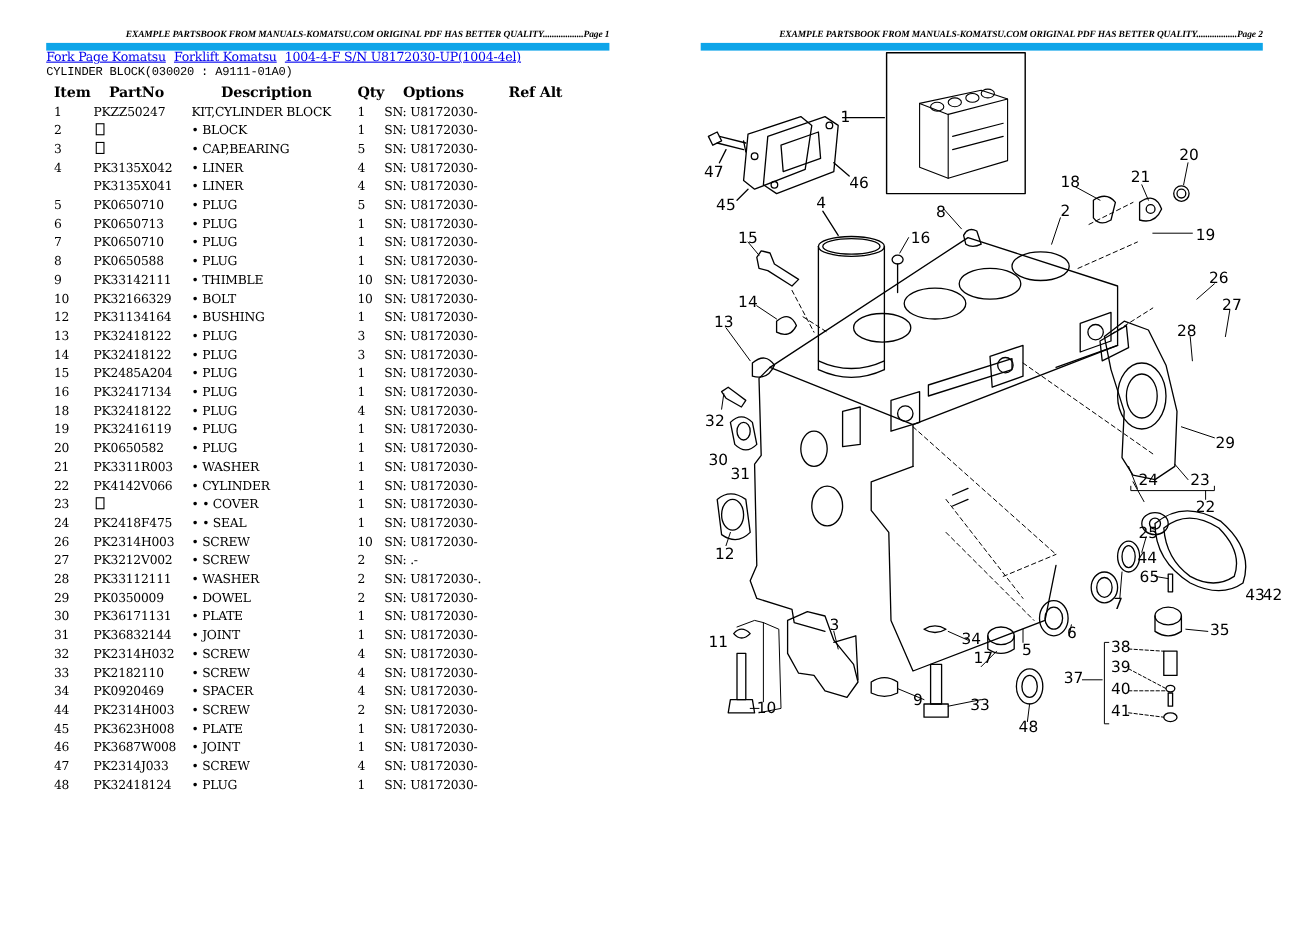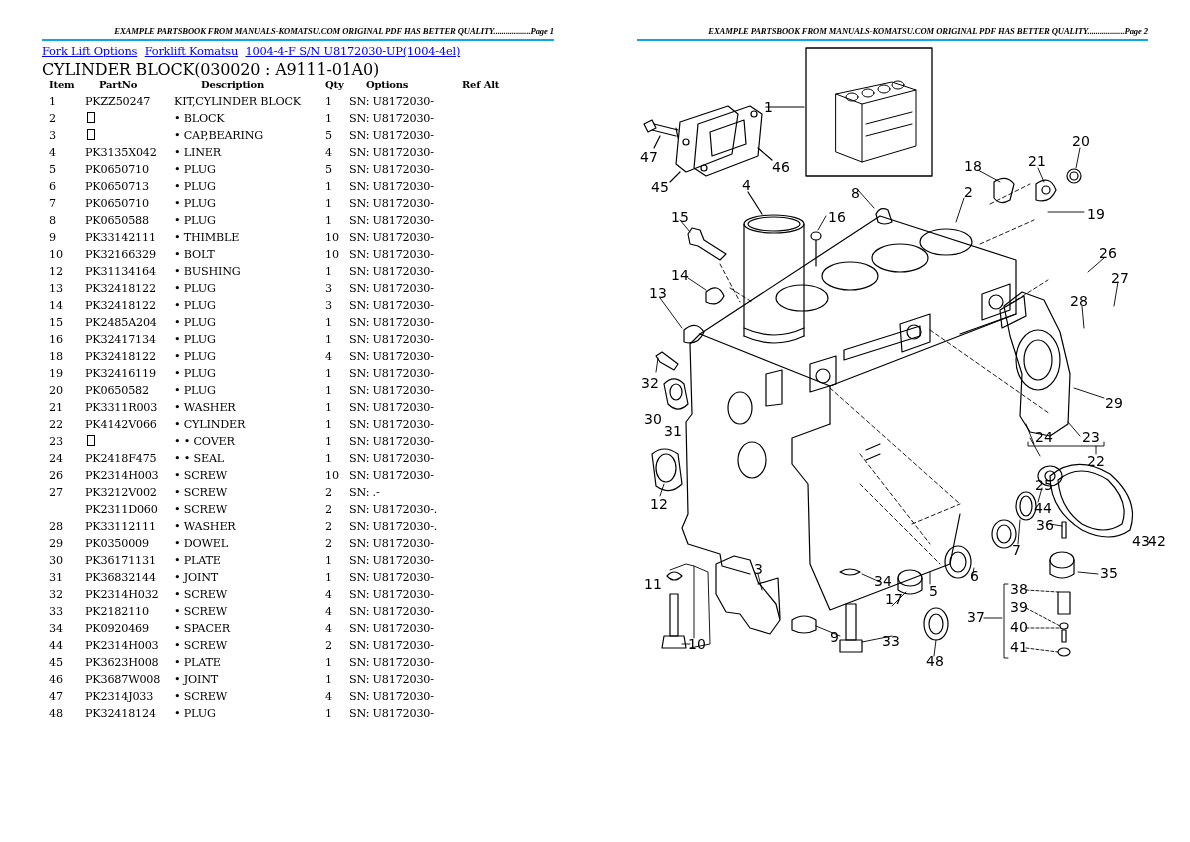--- a/index.html
+++ b/index.html
@@ -1,24 +1,24 @@
 <!DOCTYPE html>
 <html><head>
 <meta charset="utf-8">
 <style>
   html,body{margin:0;padding:0;background:#ffffff;}
   body{width:1190px;height:842px;position:relative;overflow:hidden;font-family:"DejaVu Serif","Liberation Serif",serif;color:#000;}
-  .page-header{position:absolute;top:25px;height:14px;border-bottom:2px solid #0ea5e9;font-family:"Liberation Serif","DejaVu Serif",serif;font-style:italic;font-weight:bold;font-size:8.6px;text-align:right;letter-spacing:-0.1px;line-height:12px;}
+  .page-header{position:absolute;top:25px;height:14px;border-bottom:7px solid #0ea5e9;font-family:"Liberation Serif","DejaVu Serif",serif;font-style:italic;font-weight:bold;font-size:8.6px;text-align:right;letter-spacing:-0.1px;line-height:12px;}
   .ph1{left:42px;width:512px;}
   .ph2{left:637px;width:511px;}
   .breadcrumb{position:absolute;left:42px;top:44px;font-size:11.4px;letter-spacing:-0.2px;white-space:nowrap;}
   .breadcrumb a{color:#0000ee;text-decoration:underline;margin-right:4px;}
-  .subtitle{position:absolute;left:42px;top:60px;font-size:16px;letter-spacing:-0.2px;white-space:nowrap;}
+  .subtitle{position:absolute;left:42px;top:60px;font-size:11px;letter-spacing:-0.2px;white-space:nowrap;font-family:Liberation Mono, monospace;}
   table.parts{position:absolute;left:42px;top:76px;border-collapse:collapse;font-size:11.2px;letter-spacing:-0.2px;}
-  table.parts th{font-weight:bold;font-size:10px;padding:0;height:17px;text-align:left;white-space:nowrap;}
+  table.parts th{font-weight:bold;font-size:13px;padding:0;height:17px;text-align:left;white-space:nowrap;}
   table.parts td{padding:0;height:17px;white-space:nowrap;vertical-align:middle;}
   .c-item{width:36px;padding-left:7px !important;}
   .c-part{width:75px;}
   .c-desc{width:124px;}
   .c-qty{width:24px;}
   .c-opt{width:96px;}
   th.c-item{padding-left:7px !important;}
   th.c-part{padding-left:14px !important;}
   th.c-desc{padding-left:27px !important;}
   th.c-qty{padding-left:0 !important;}
@@ -28,21 +28,21 @@
   .diagram{position:absolute;left:630px;top:44px;width:540px;height:640px;}
   .callout{position:absolute;font-family:"DejaVu Sans","Liberation Sans",sans-serif;font-size:14px;line-height:14px;color:#000;}
 </style>
 </head>
 <body>
 
 <div class="page-header ph1">EXAMPLE PARTSBOOK FROM MANUALS-KOMATSU.COM ORIGINAL PDF HAS BETTER QUALITY..................Page 1</div>
 <div class="page-header ph2">EXAMPLE PARTSBOOK FROM MANUALS-KOMATSU.COM ORIGINAL PDF HAS BETTER QUALITY..................Page 2</div>
 
 <div class="breadcrumb">
-  <a href="#">Fork Lift Options</a>
+  <a href="#">Fork Page Komatsu</a>
   <a href="#">Forklift Komatsu</a>
   <a href="#">1004-4-F S/N U8172030-UP(1004-4el)</a>
 </div>
 <div class="subtitle">CYLINDER BLOCK(030020 : A9111-01A0)</div>
 
 <table class="parts">
   <thead>
     <tr>
       <th class="c-item">Item</th>
       <th class="c-part">PartNo</th>
@@ -79,20 +79,28 @@
       </tr>
       <tr>
         <td class="c-item">4</td>
         <td class="c-part">PK3135X042</td>
         <td class="c-desc">• LINER</td>
         <td class="c-qty">4</td>
         <td class="c-opt">SN: U8172030-</td>
         <td class="c-ref"></td>
       </tr>
       <tr>
+        <td class="c-item"></td>
+        <td class="c-part">PK3135X041</td>
+        <td class="c-desc">• LINER</td>
+        <td class="c-qty">4</td>
+        <td class="c-opt">SN: U8172030-</td>
+        <td class="c-ref"></td>
+      </tr>
+      <tr>
         <td class="c-item">5</td>
         <td class="c-part">PK0650710</td>
         <td class="c-desc">• PLUG</td>
         <td class="c-qty">5</td>
         <td class="c-opt">SN: U8172030-</td>
         <td class="c-ref"></td>
       </tr>
       <tr>
         <td class="c-item">6</td>
         <td class="c-part">PK0650713</td>
@@ -236,28 +244,20 @@
         <td class="c-qty">10</td>
         <td class="c-opt">SN: U8172030-</td>
         <td class="c-ref"></td>
       </tr>
       <tr>
         <td class="c-item">27</td>
         <td class="c-part">PK3212V002</td>
         <td class="c-desc">• SCREW</td>
         <td class="c-qty">2</td>
         <td class="c-opt">SN: .-</td>
-        <td class="c-ref"></td>
-      </tr>
-      <tr>
-        <td class="c-item"></td>
-        <td class="c-part">PK2311D060</td>
-        <td class="c-desc">• SCREW</td>
-        <td class="c-qty">2</td>
-        <td class="c-opt">SN: U8172030-.</td>
         <td class="c-ref"></td>
       </tr>
       <tr>
         <td class="c-item">28</td>
         <td class="c-part">PK33112111</td>
         <td class="c-desc">• WASHER</td>
         <td class="c-qty">2</td>
         <td class="c-opt">SN: U8172030-.</td>
         <td class="c-ref"></td>
       </tr>
@@ -550,21 +550,21 @@
       <div class="callout" style="left: 14px; top: 368px;">30</div>
       <div class="callout" style="left: 34px; top: 380px;">31</div>
       <div class="callout" style="left: 405px; top: 386px;">24</div>
       <div class="callout" style="left: 452px; top: 386px;">23</div>
       <div class="callout" style="left: 457px; top: 410px;">22</div>
       <div class="callout" style="left: 405px; top: 434px;">25</div>
       <div class="callout" style="left: 20px; top: 453px;">12</div>
       <div class="callout" style="left: 404px; top: 457px;">44</div>
       <div class="callout" style="left: 482px; top: 490px; margin-left: 36px;">42</div>
       <div class="callout" style="left: 502px; top: 490px;">43</div>
-      <div class="callout" style="left: 406px; top: 474px;">36</div>
+      <div class="callout" style="left: 406px; top: 474px;">65</div>
       <div class="callout" style="left: 382px; top: 499px;">7</div>
       <div class="callout" style="left: 470px; top: 522px;">35</div>
       <div class="callout" style="left: 340px; top: 525px;">6</div>
       <div class="callout" style="left: 14px; top: 510px; margin-top: 23px;">11</div>
       <div class="callout" style="left: 124px; top: 518px;">3</div>
       <div class="callout" style="left: 244px; top: 530px;">34</div>
       <div class="callout" style="left: 380px; top: 538px;">38</div>
       <div class="callout" style="left: 299px; top: 540px;">5</div>
       <div class="callout" style="left: 380px; top: 556px; text-align: right;">39</div>
       <div class="callout" style="left: 255px; top: 548px;">17</div>

